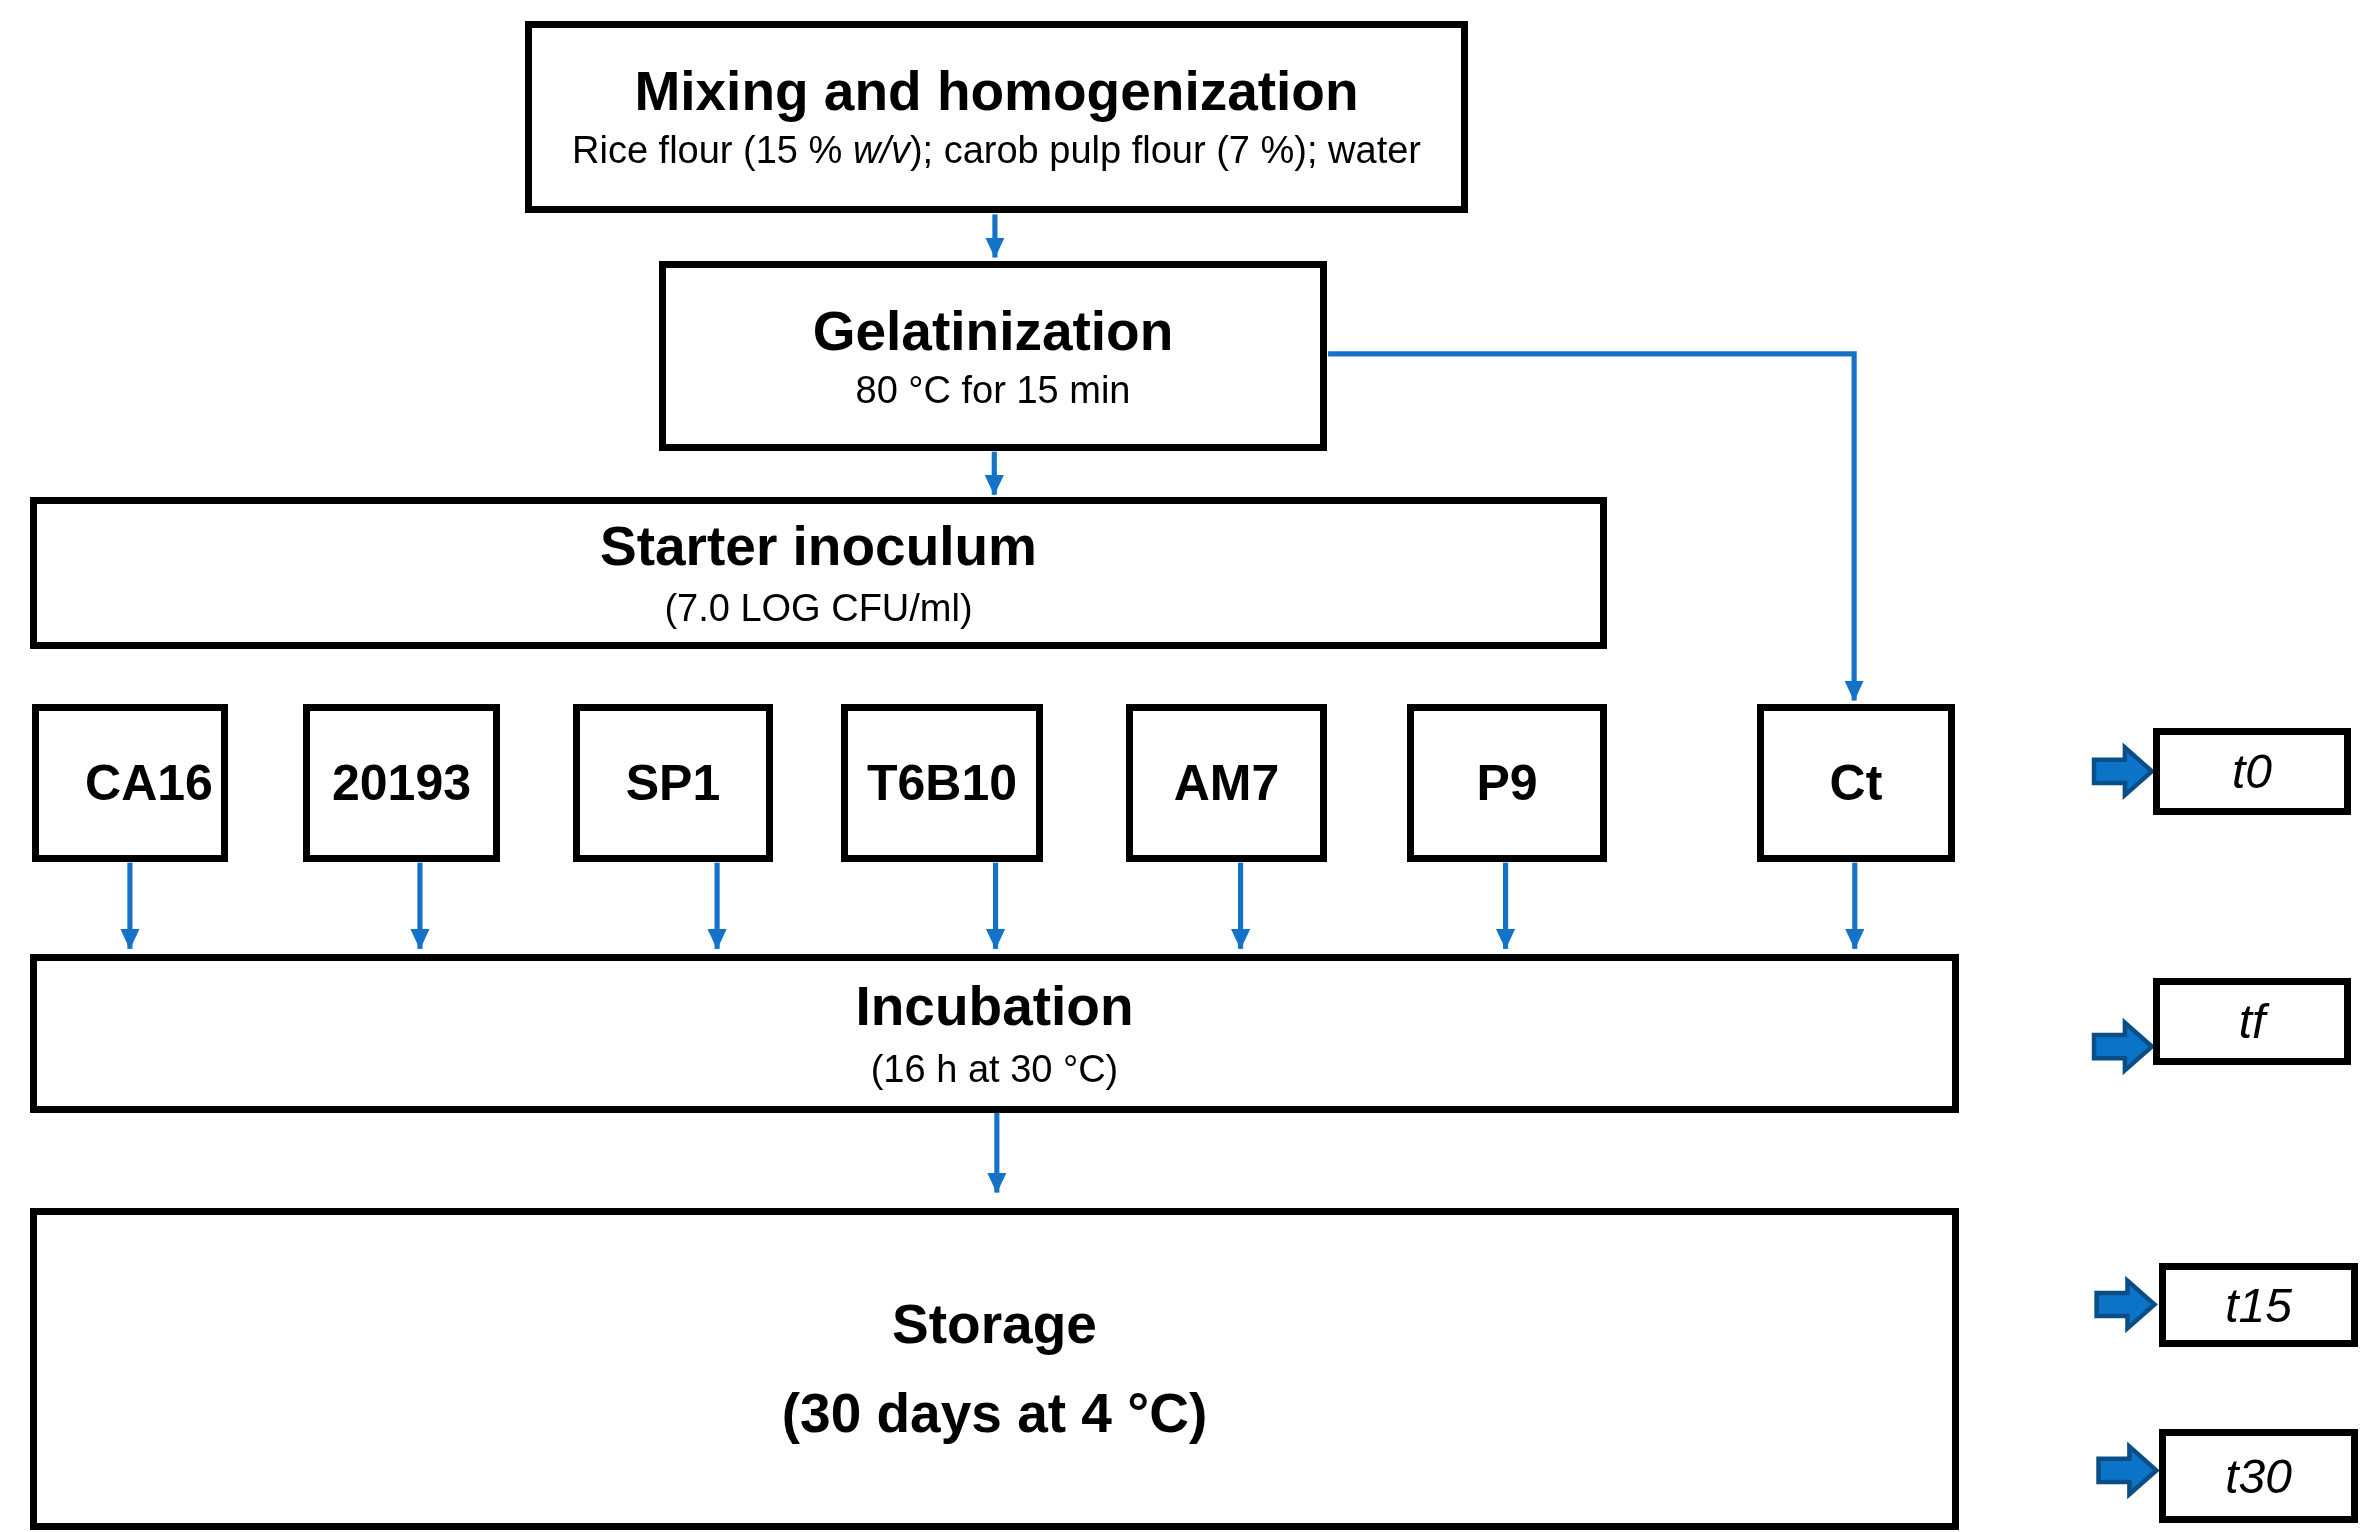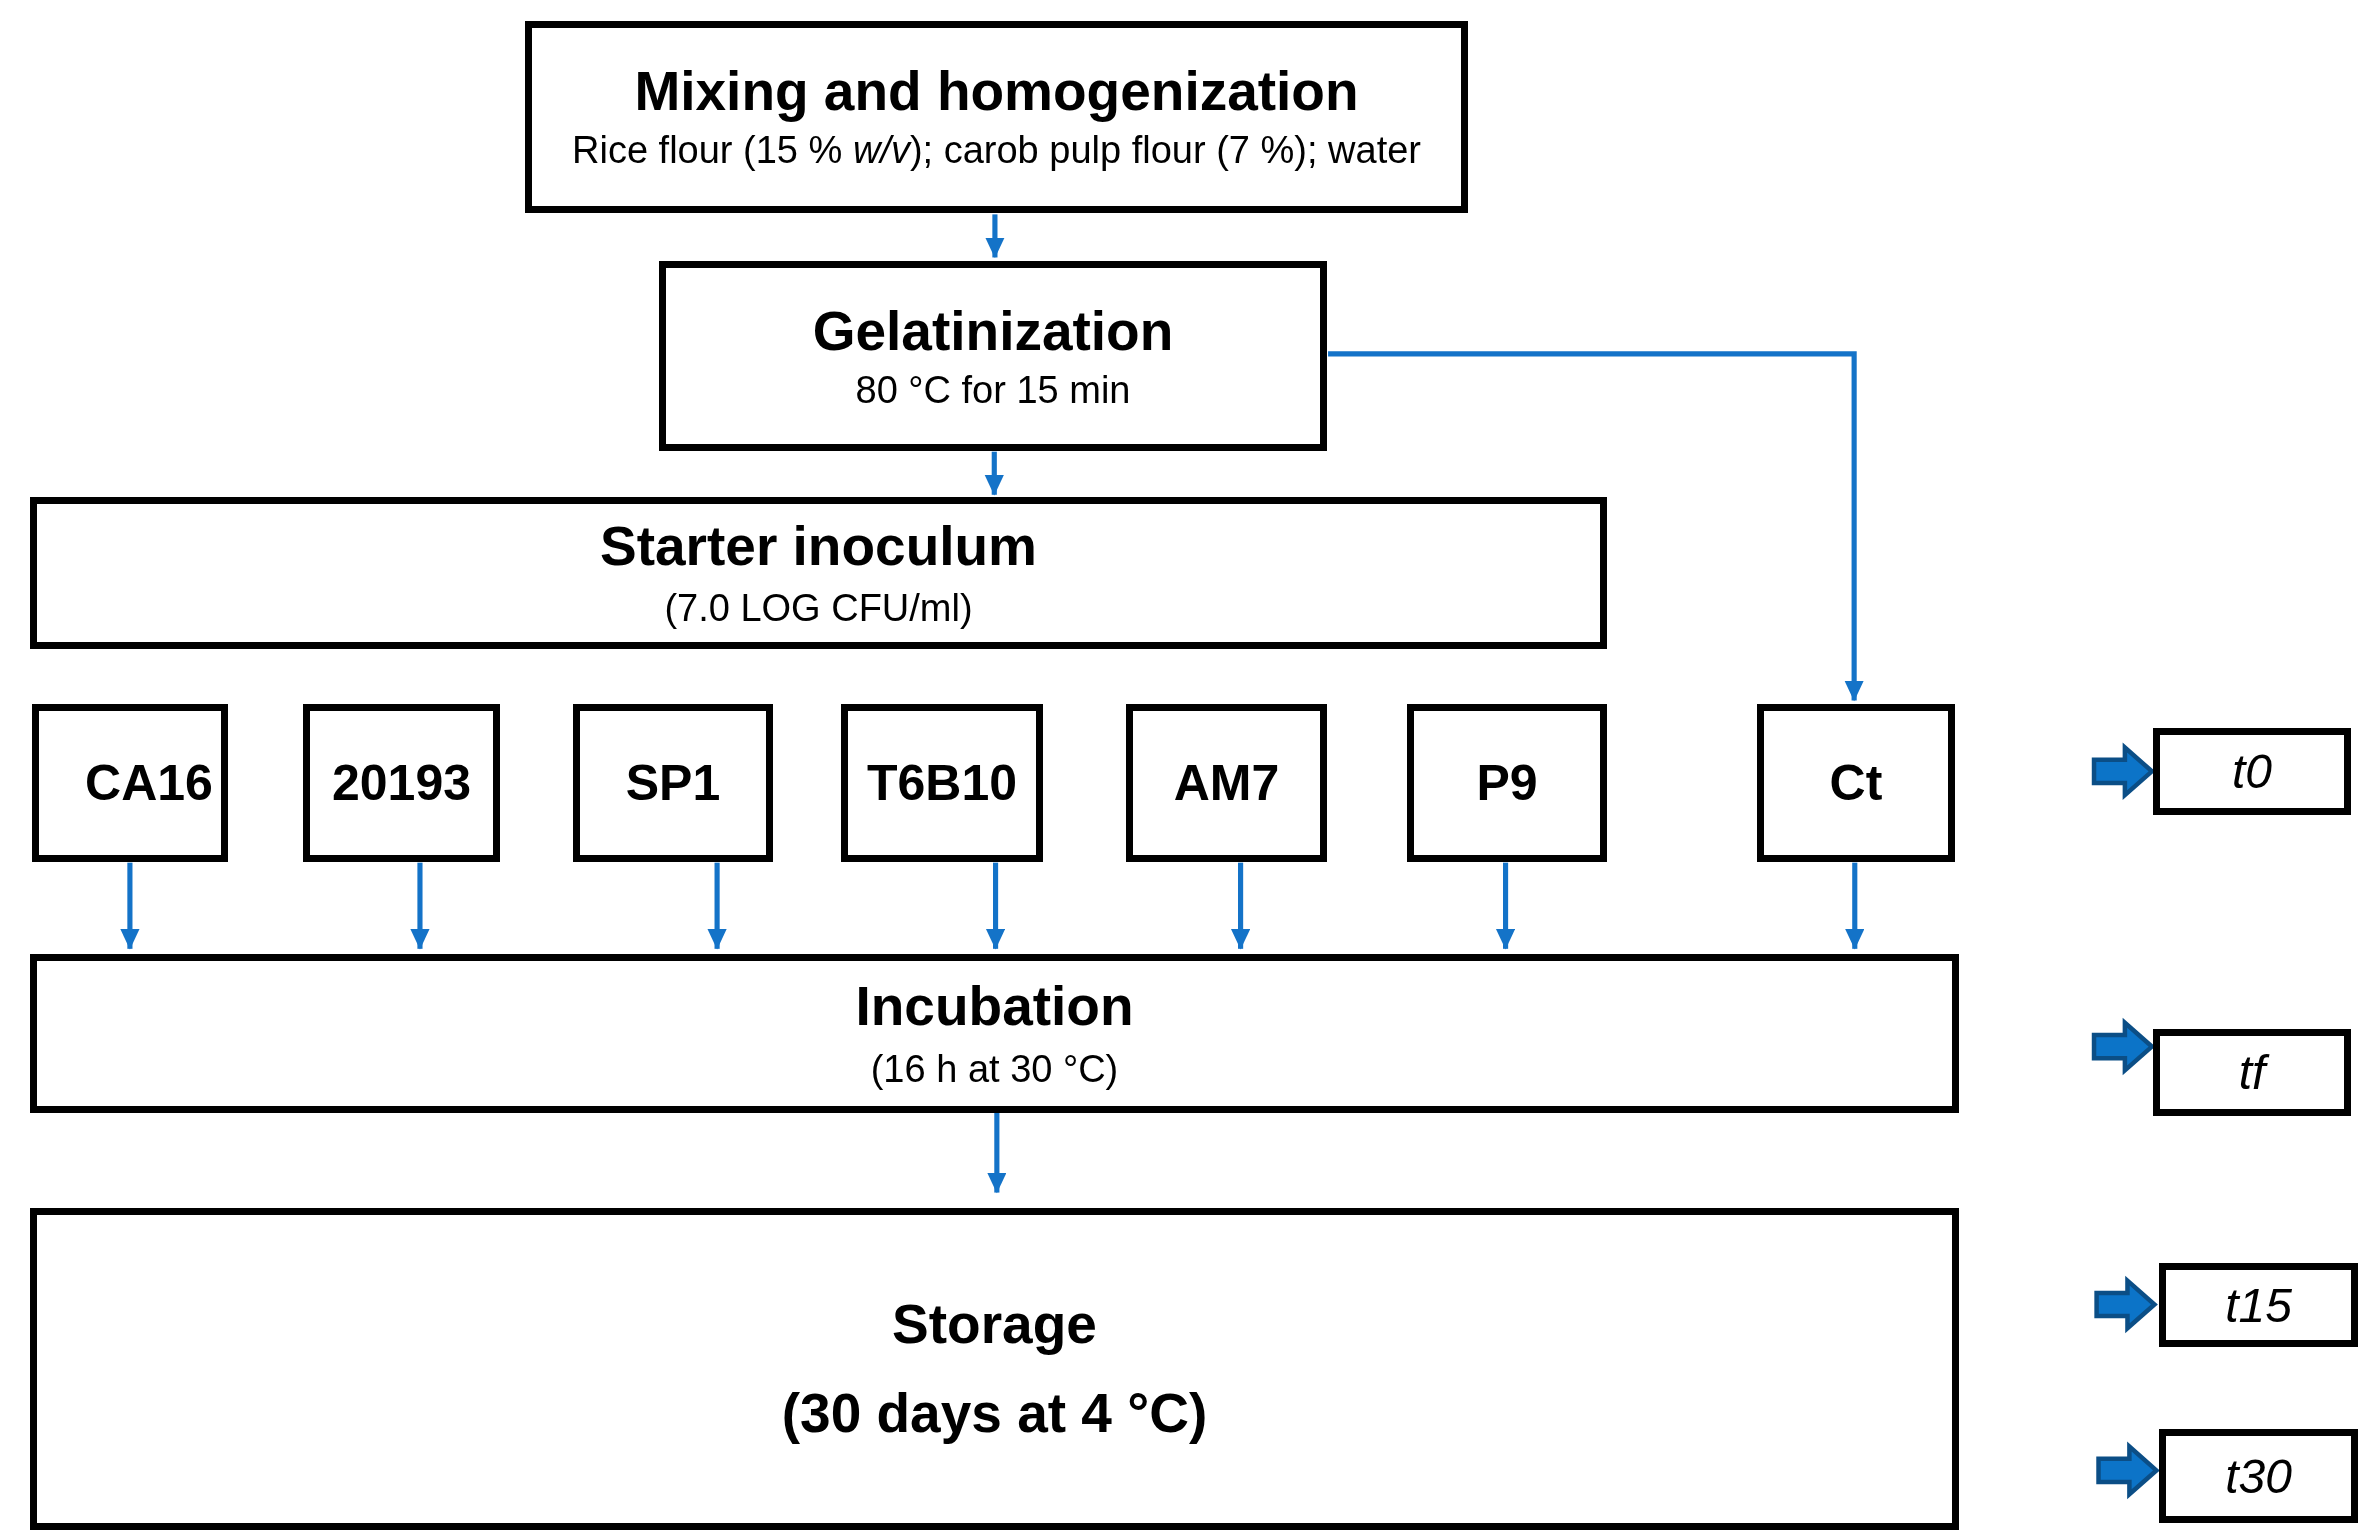--- a/index.html
+++ b/index.html
@@ -173,21 +173,21 @@
   </div>
 
   <div class="box" style="left:30px; top:1208px; width:1929px; height:322px;">
     <div class="title">Storage</div>
     <div class="subtitle-bold">(30 days at 4 °C)</div>
   </div>
 
   <div class="tbox" style="left:2153px; top:728px; width:198px; height:87px;">
       <span>t0</span>
     </div>
-  <div class="tbox" style="left:2153px; top:1029px; width:198px; height:87px;">
+  <div class="tbox" style="left:2153px; top:978px; width:198px; height:87px;">
       <span>tf</span>
     </div>
   <div class="tbox" style="left:2159px; top:1263px; width:199px; height:84px;">
       <span>t15</span>
     </div>
   <div class="tbox" style="left:2159px; top:1429px; width:199px; height:94px;">
       <span>t30</span>
     </div>
 
 </div>

